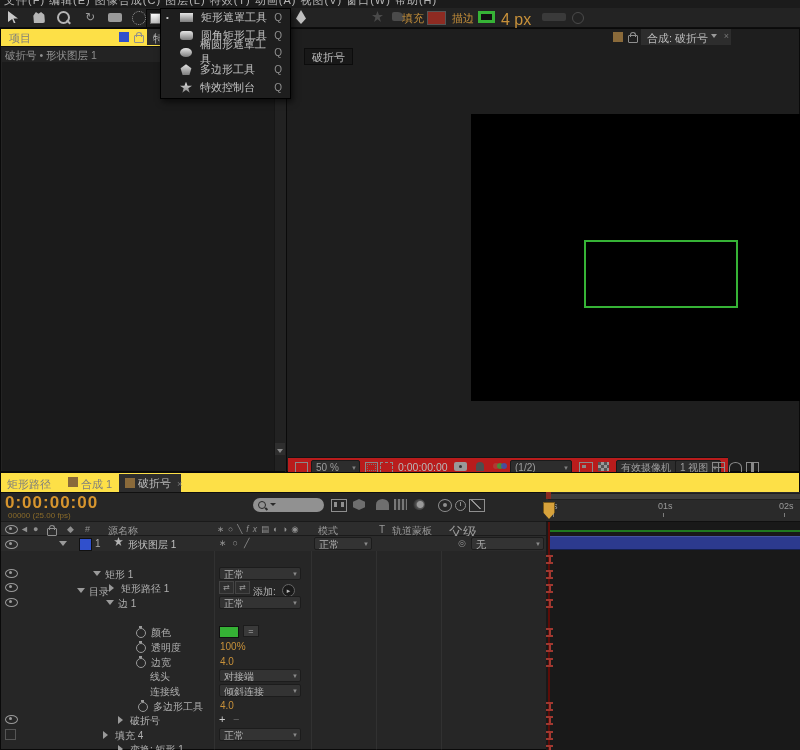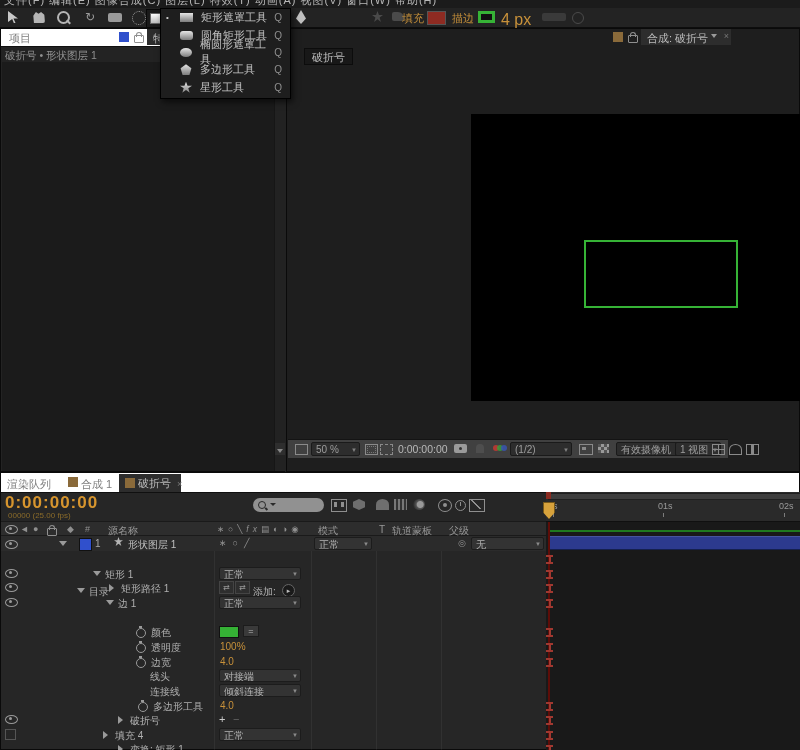--- a/index.html
+++ b/index.html
@@ -1,21 +1,21 @@
 <!DOCTYPE html>
 <html><head>
 <meta charset="utf-8">
 <style>
   html,body{margin:0;padding:0;background:#111}
   #app{position:relative;width:800px;height:750px;overflow:hidden;background:#1f1f1f;
        font-family:"Liberation Sans","DejaVu Sans",sans-serif;color:#a8a8a8;font-size:11px}
   .abs{position:absolute}
   .orange{color:#c8913a}
   .panel{position:absolute;background:#232323;border:1px solid #0a0a0a;box-sizing:border-box}
-  .tabbar{position:absolute;left:0;right:0;top:0;height:17px;background:#ffffff;border-bottom:1px solid #101010}
+  .tabbar{position:absolute;left:0;right:0;top:0;height:17px;background:#fde047;border-bottom:1px solid #101010}
   .tab-active{position:absolute;height:16px;background:#2d2d2d;color:#bdbdbd;padding:2px 6px 0 6px;box-sizing:border-box;font-size:11px;white-space:nowrap}
   .tab-idle{position:absolute;color:#7d7d7d;padding-top:2px;font-size:11px;white-space:nowrap}
   .sq{display:inline-block;width:10px;height:10px;vertical-align:-1px}
   .lock{position:relative;display:inline-block;width:8px;height:6px;border:1px solid #8f8f8f;border-radius:1px;vertical-align:-1px;margin-left:2px}
   .lock::before{content:"";position:absolute;top:-4px;left:1px;width:4px;height:4px;border:1px solid #8f8f8f;border-bottom:none;border-radius:3px 3px 0 0}
   .dd{position:absolute;height:13px;background:#333;border:1px solid #1c1c1c;border-radius:2px;color:#b5b5b5;
       font-size:10px;line-height:13px;padding:0 14px 0 4px;box-sizing:border-box;white-space:nowrap;overflow:hidden}
   .dd::after{content:"▼";position:absolute;right:2px;top:0;font-size:6px;color:#8a8a8a;line-height:13px}
   .eye{display:inline-block;width:11px;height:7px;border:1px solid #9a9a9a;border-radius:50%;position:relative}
   .eye::after{content:"";position:absolute;left:3px;top:1px;width:3px;height:3px;border-radius:50%;background:#9a9a9a}
@@ -91,21 +91,21 @@
       <span style="position:absolute;right:2px;top:2px;color:#777;font-size:9px">×</span>
     </div>
     <div class="abs" style="left:17px;top:19px;height:14px;background:#181818;border:1px solid #0c0c0c;padding:1px 7px 0 7px;color:#bdbdbd;font-size:11px">
       <span>破折号</span>
     </div>
 
     <div class="abs" style="left:184px;top:85px;width:330px;height:287px;background:#000">
       <div class="abs" style="left:113px;top:126px;width:154px;height:68px;border:2px solid #36b336;box-sizing:border-box"></div>
     </div>
 
-    <div class="abs" style="left:1px;top:410px;width:440px;height:18px;background:#404040;border-top:1px solid #141414">
+    <div class="abs" style="left:1px;top:428px;width:440px;height:18px;background:#b91c1c;border-top:1px solid #141414">
       <div class="abs" style="left:7px;top:4px;width:11px;height:9px;border:1px solid #8a8a8a"></div>
       <div class="vb-dd" style="left:23px;top:2px;width:49px"><span>50 %</span></div>
       <div class="abs" style="left:77px;top:4px;width:11px;height:9px;border:1px solid #8a8a8a">
           <div style="margin:1px;height:5px;border:1px dotted #777"></div>
         </div>
       <div class="abs" style="left:92px;top:4px;width:11px;height:9px;border:1px dashed #8a8a8a"></div>
       <span class="abs" style="left:110px;top:3px;color:#b8b8b8;font-size:10.5px">0:00:00:00</span>
       <div class="abs" style="left:166px;top:4px;width:13px;height:9px;background:#9a9a9a;border-radius:2px">
           <div style="width:3px;height:3px;border-radius:50%;background:#333;margin:3px auto 0"></div>
         </div>
@@ -125,21 +125,21 @@
       <div class="abs" style="left:424px;top:4px;width:11px;height:9px;border:1px solid #8a8a8a;background:linear-gradient(#8a8a8a,#8a8a8a) 50% 0/1px 100% no-repeat,linear-gradient(#8a8a8a,#8a8a8a) 0 50%/100% 1px no-repeat"></div>
       <div class="abs" style="left:441px;top:4px;width:11px;height:9px;border:1px solid #8a8a8a;border-radius:50% 50% 0 0"></div>
       <div class="abs" style="left:458px;top:4px;width:11px;height:9px;border:1px solid #8a8a8a">
           <div style="width:3px;height:9px;background:#8a8a8a;margin-left:4px"></div>
         </div>
     </div>
   </div>
 
   <div class="panel" style="left:0;top:472px;width:800px;height:278px;background:#262626">
     <div class="tabbar" style="height:19px">
-      <span class="tab-idle" style="left:6px;top:2px">渲染队列</span>
+      <span class="tab-idle" style="left:6px;top:2px">矩形路径</span>
       <span class="sq" style="position:absolute;left:67px;top:4px;background:#8a6a3a"></span>
       <span class="tab-idle" style="left:80px;top:2px">合成 1</span>
       <div class="tab-active" style="left:118px;top:1px;width:62px;height:18px">
         <span class="sq" style="background:#8a6a3a;margin-right:3px"></span><span>破折号</span>
         <span style="color:#777;font-size:9px;margin-left:3px">×</span>
       </div>
     </div>
 
     <div class="abs" style="left:0;top:19px;width:545px;height:29px">
       <span class="abs" style="left:4px;top:1px;font-size:17px;font-weight:bold;color:#d7952e;letter-spacing:1px">0:00:00:00</span>
@@ -186,21 +186,21 @@
       <span class="glyph" style="position:absolute;left:19px;top:2px">◄</span>
       <span class="glyph" style="position:absolute;left:32px;top:2px">●</span>
       <span class="lock" style="position:absolute;left:44px;top:6px"></span>
       <span class="glyph" style="position:absolute;left:66px;top:2px">◆</span>
       <span class="glyph" style="position:absolute;left:84px;top:2px">#</span>
       <span style="position:absolute;left:107px;top:2px;font-size:10px;color:#999">源名称</span>
       <span id="switch-glyphs" style="position:absolute;left:216px;top:2px;font-size:8.5px;color:#8f8f8f;letter-spacing:4px;font-style:italic">∗○╲fx▤◐◑◉</span>
       <span style="position:absolute;left:317px;top:2px;font-size:10px;color:#999">模式</span>
       <span style="position:absolute;left:378px;top:2px;font-size:10px;color:#999">T</span>
       <span style="position:absolute;left:391px;top:2px;font-size:10px;color:#999">轨道蒙板</span>
-      <span style="position:absolute;left:448px;top:2px;font-size:10px;color:#999">父级</span>
+      <span style="position:absolute;left:448px;top:2px;font-size:14px;color:#999">父级</span>
     </div>
 
     <div class="abs" id="tl-rows" style="left:0;top:63px;width:545px;height:215px;overflow:hidden">
       <div class="colsep" style="left:213px"></div>
         <div class="colsep" style="left:310px"></div>
       <div class="colsep" style="left:375px"></div>
         <div class="colsep" style="left:440px"></div>
       <div class="prow" style="top:0;background:#2b2b2b;height:15px">
         <span class="eye" style="position:absolute;left:4px;top:4px"></span>
         <span class="arrow-down" style="position:absolute;left:58px;top:5px"></span>
@@ -327,18 +327,18 @@
       </div>
       <div class="menu-item">
         <span style="width: 8px; font-size: 8px; color: rgb(204, 204, 204); flex: 0 0 auto;"></span>
         <span class="mi-shape" style="width: 12px; height: 11px; clip-path: polygon(50% 0px, 95% 35%, 78% 100%, 22% 100%, 5% 35%); margin: 0px 8px 0px 6px;"></span>
         <span style="flex: 1 1 0%;">多边形工具</span>
         <span style="color: rgb(143, 143, 143); font-size: 10px; margin-right: 8px;">Q</span>
       </div>
       <div class="menu-item">
         <span style="width: 8px; font-size: 8px; color: rgb(204, 204, 204); flex: 0 0 auto;"></span>
         <span class="mi-shape" style="width: 12px; height: 11px; clip-path: polygon(50% 0px, 63% 36%, 100% 36%, 69% 58%, 81% 100%, 50% 74%, 19% 100%, 31% 58%, 0px 36%, 37% 36%); margin: 0px 8px 0px 6px;"></span>
-        <span style="flex: 1 1 0%;">星形工具</span>
+        <span style="flex: 1 1 0%;">特效控制台</span>
         <span style="color: rgb(143, 143, 143); font-size: 10px; margin-right: 8px;">Q</span>
       </div>
     </div>
 
 </div>
 
 </body></html>

